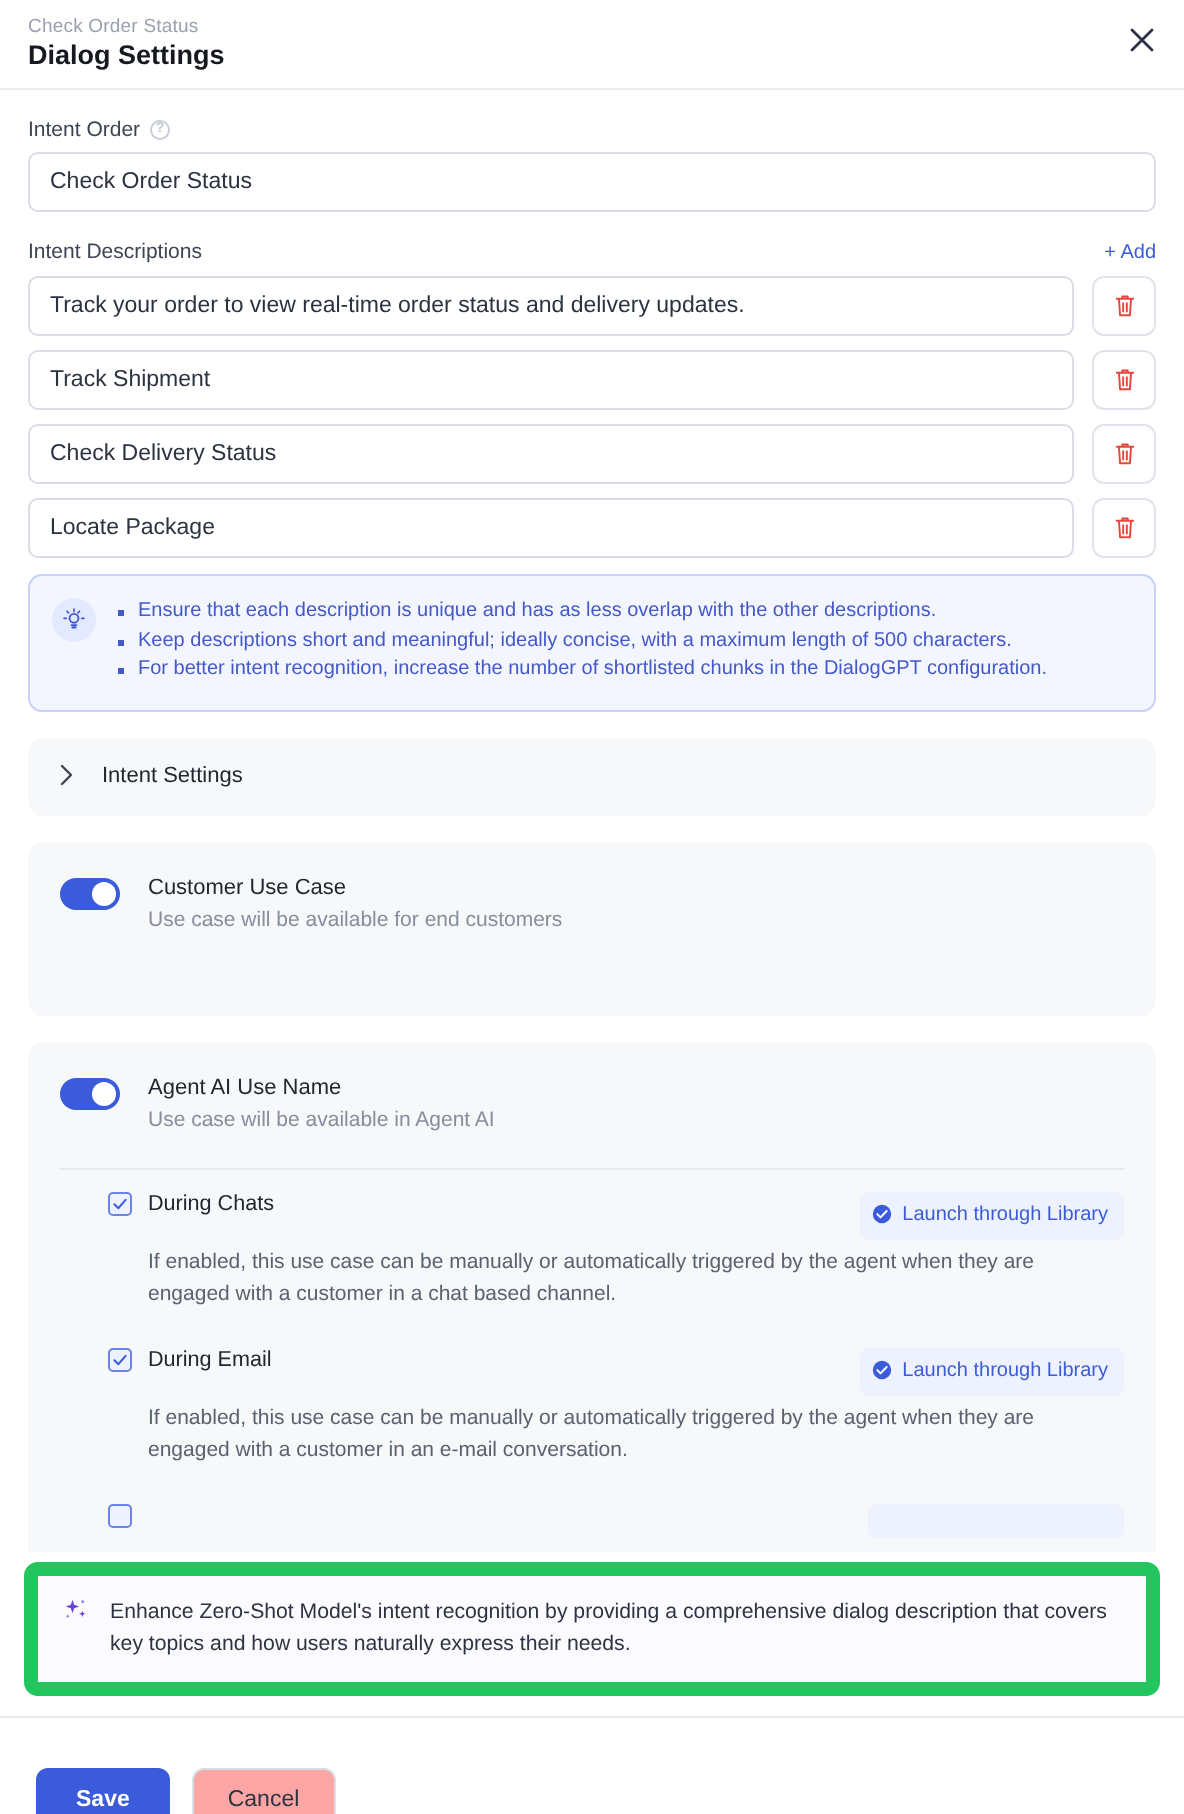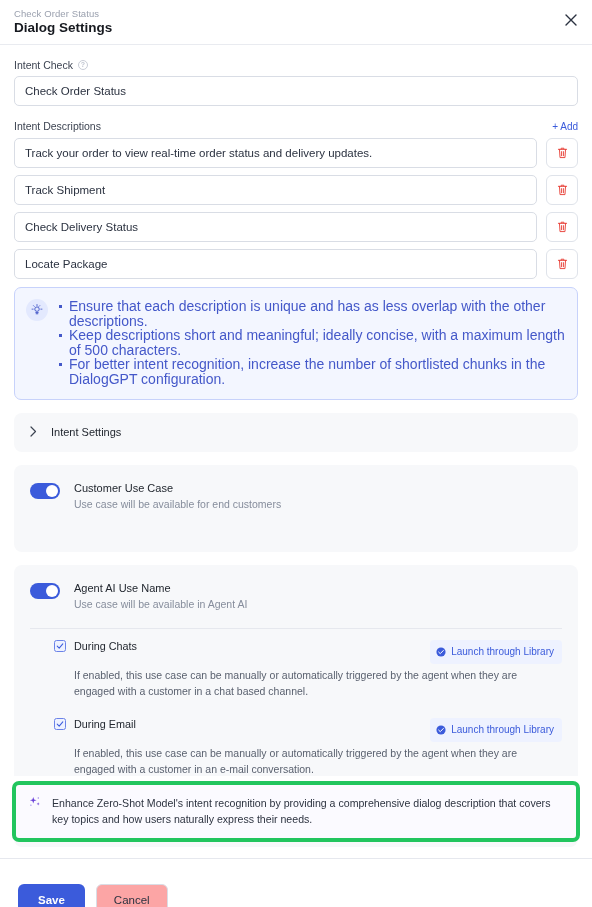--- a/index.html
+++ b/index.html
@@ -63,21 +63,21 @@
     margin-top: 8px; border: 1px solid #c7d2fb; background: #f3f6ff;
     border-radius: 7px; padding: 11px 12px 12px 11px;
     display: flex; gap: 10px; align-items: flex-start;
   }
   .bulb-wrap {
     width: 22px; height: 22px; min-width: 22px; border-radius: 50%;
     background: #e3e9fe; display:flex; align-items:center; justify-content:center;
   }
   .tips ul { list-style: none; margin: 0; padding: 0; }
   .tips li {
-    font-size: 14px; color: #4458c9; line-height: 14.6px;
+    font-size: 10px; color: #4458c9; line-height: 14.6px;
     position: relative; padding-left: 11px; margin-bottom: 0px;
   }
   .tips li::before {
     content: ""; position: absolute; left: 1px; top: 6px;
     width: 3px; height: 3px; background: #4458c9; border-radius: 0;
   }
 
   
   .card {
     background: #f7f8fa; border-radius: 8px; margin-top: 13px;
@@ -118,21 +118,21 @@
   }
   .badge-text { font-size: 10px; color: #3b5bdb; }
   .channel-desc {
     font-size: 10.5px; color: #5a616f; line-height: 16px;
     margin: 3px 0 0 20px; max-width: 470px;
   }
 
   
   .ai-banner {
     position: absolute; left: 12px; right: 12px; top: 781px;
-    border: 4px solid #22c55e; border-radius: 7px; background: #fbfaff;
+    border: 7px solid #22c55e; border-radius: 7px; background: #fbfaff;
     padding: 10px 13px 11px 12px; display:flex; gap: 10px; align-items:flex-start;
   }
   .ai-text { font-size: 10.6px; color: #2d3340; line-height: 16px; }
 
   
   .footer-rule { position:absolute; left:0; right:0; top: 858px; height:1px; background:#e6e8ee; }
   .footer { position: absolute; left: 0; right: 0; top: 884px; padding: 0 18px; display:flex; gap: 11px; }
   .btn-save {
     background: #3b5bdb; color:#fff; border: none; border-radius: 6px;
     height: 31px; padding: 0 20px; font-size: 11.5px; font-weight: bold; cursor:pointer;
@@ -158,21 +158,21 @@
         <path d="M1 1 L11 11 M11 1 L1 11" stroke="#2b3240" stroke-width="1.4" stroke-linecap="round"></path>
       </svg>
     </button>
   </div>
   <div class="header-rule"></div>
 
   <div class="body">
 
     
     <div class="field-label">
-      <span>Intent Check</span>
+      <span>Intent Order</span>
       <span class="info-icon">?</span>
     </div>
     <input class="text-input" type="text" value="Check Order Status" style="">
 
     
     <div class="desc-head">
       <span class="desc-head-label">Intent Descriptions</span>
       <button class="add-link">+ Add</button>
     </div>
 

